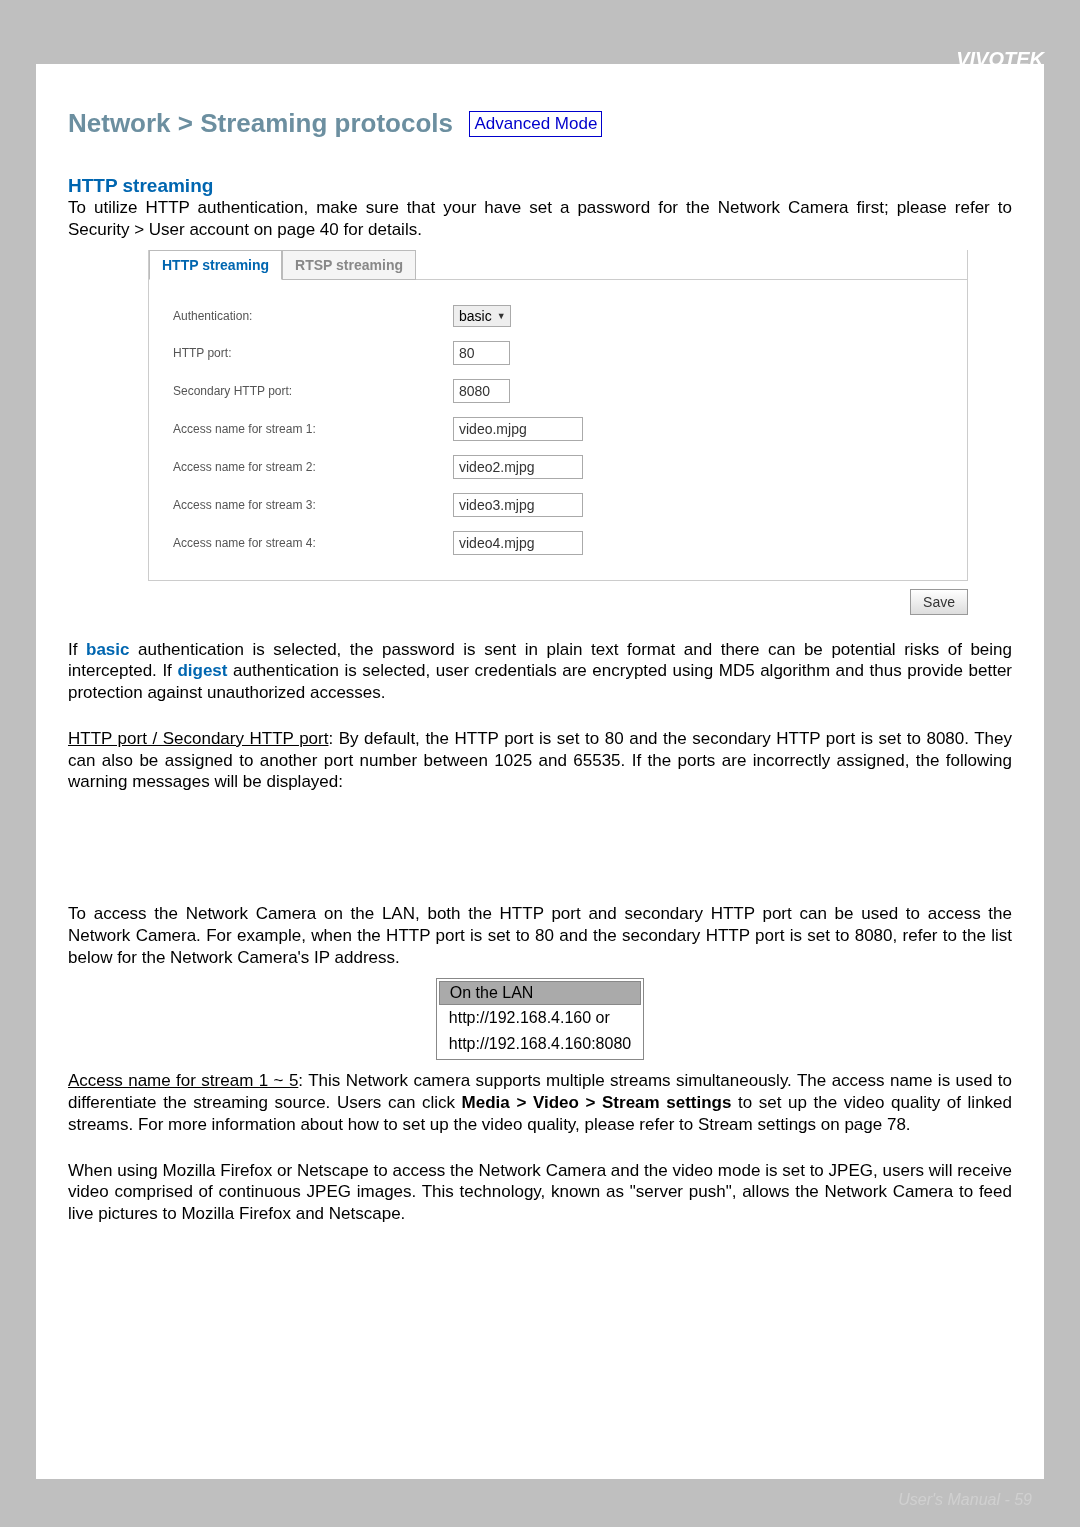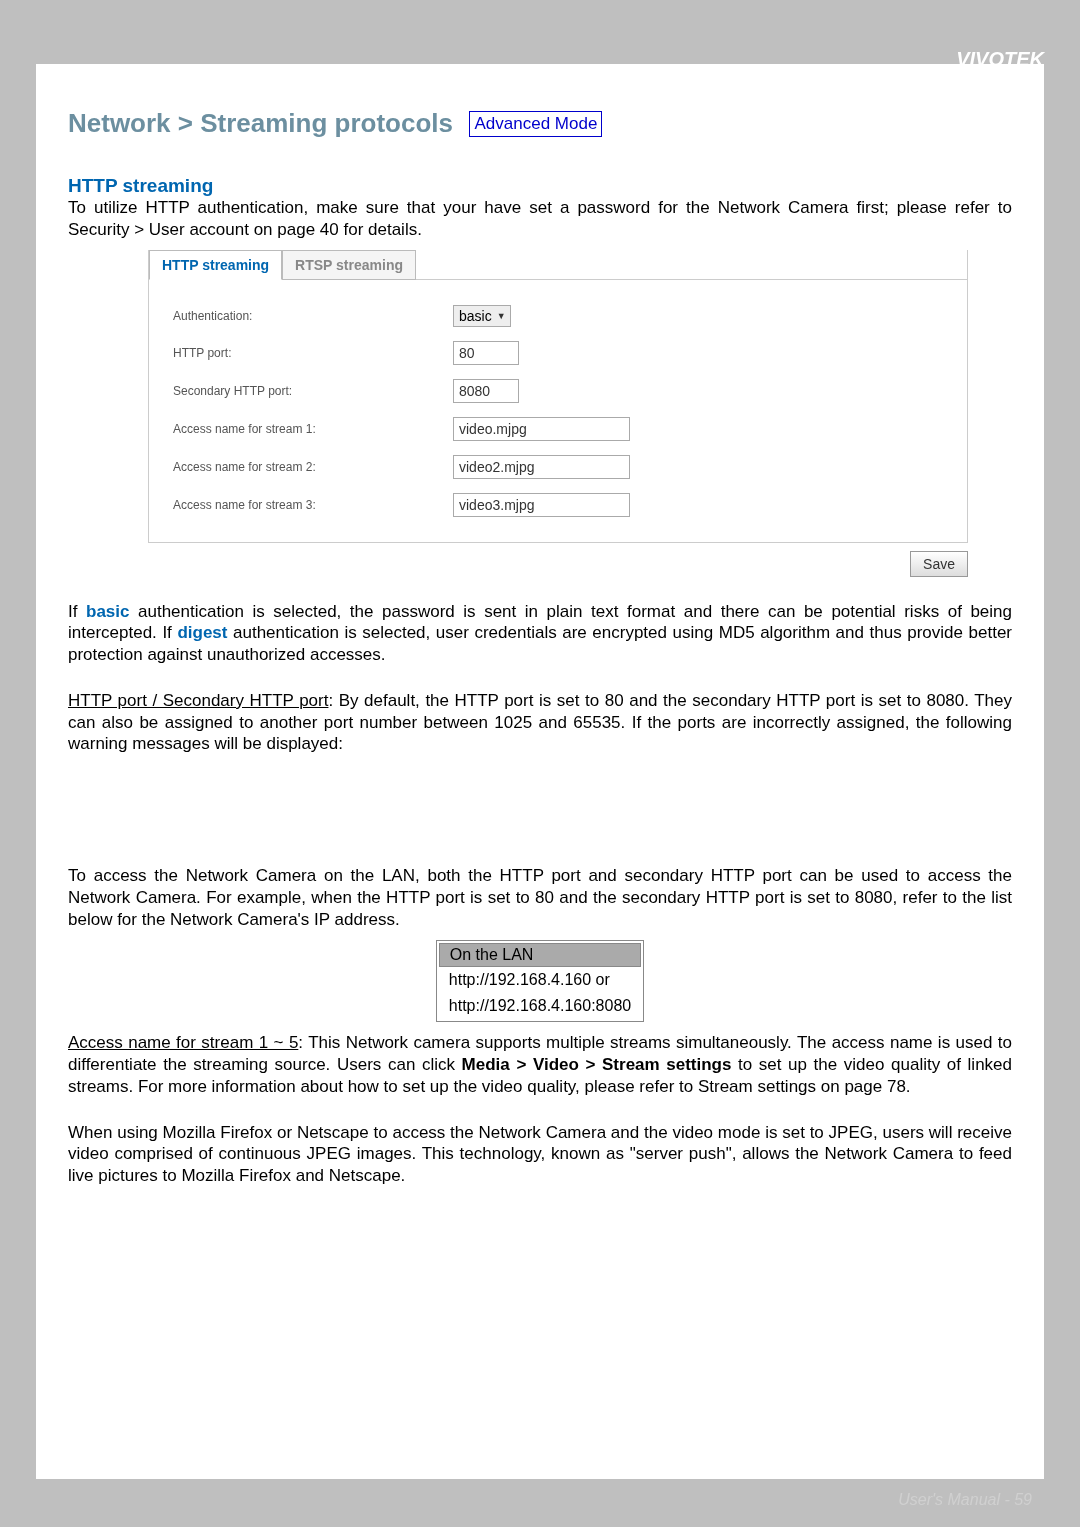--- a/index.html
+++ b/index.html
@@ -120,25 +120,25 @@
     }
     .form-label {
       width: 280px;
       color: #555;
       font-size: 12px;
     }
     .form-input {
       border: 1px solid #aaa;
       padding: 3px 5px;
       font-size: 14px;
-      width: 177px;
+      width: 130px;
       color: #333;
     }
     .form-input.short {
-      width: 66px;
+      width: 57px;
     }
     .form-select {
       border: 1px solid #aaa;
       padding: 2px 18px 2px 5px;
       font-size: 14px;
       background: #eee;
       display: inline-block;
       position: relative;
     }
     .form-select::after {
@@ -231,20 +231,24 @@
         <div class="form-label">Access name for stream 1:</div>
         <input class="form-input" value="video.mjpg" style="">
       </div>
       <div class="form-row">
         <div class="form-label">Access name for stream 2:</div>
         <input class="form-input" value="video2.mjpg" style="">
       </div>
       <div class="form-row">
         <div class="form-label">Access name for stream 3:</div>
         <input class="form-input" value="video3.mjpg" style="">
+      </div>
+      <div class="form-row">
+        <div class="form-label">Access name for stream 4:</div>
+        <input class="form-input" value="video4.mjpg" style="">
       </div>
     </div>
   </div>
 
   <div class="save-wrap">
     <span class="save-btn">Save</span>
   </div>
 
   <div class="spacer"></div>
 

